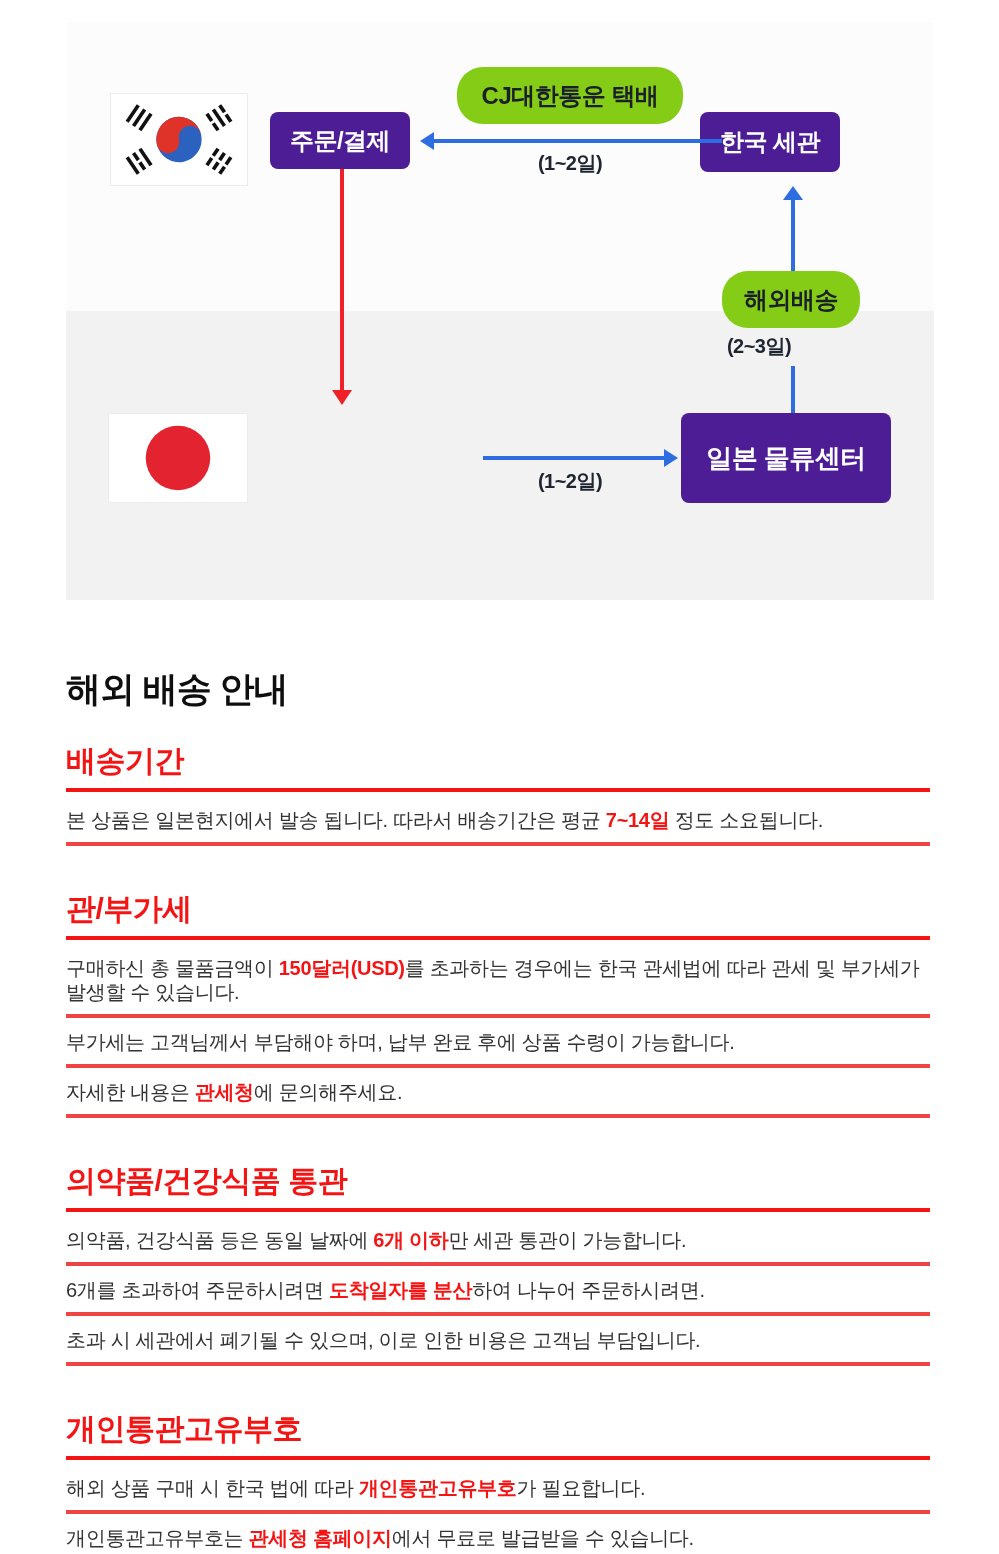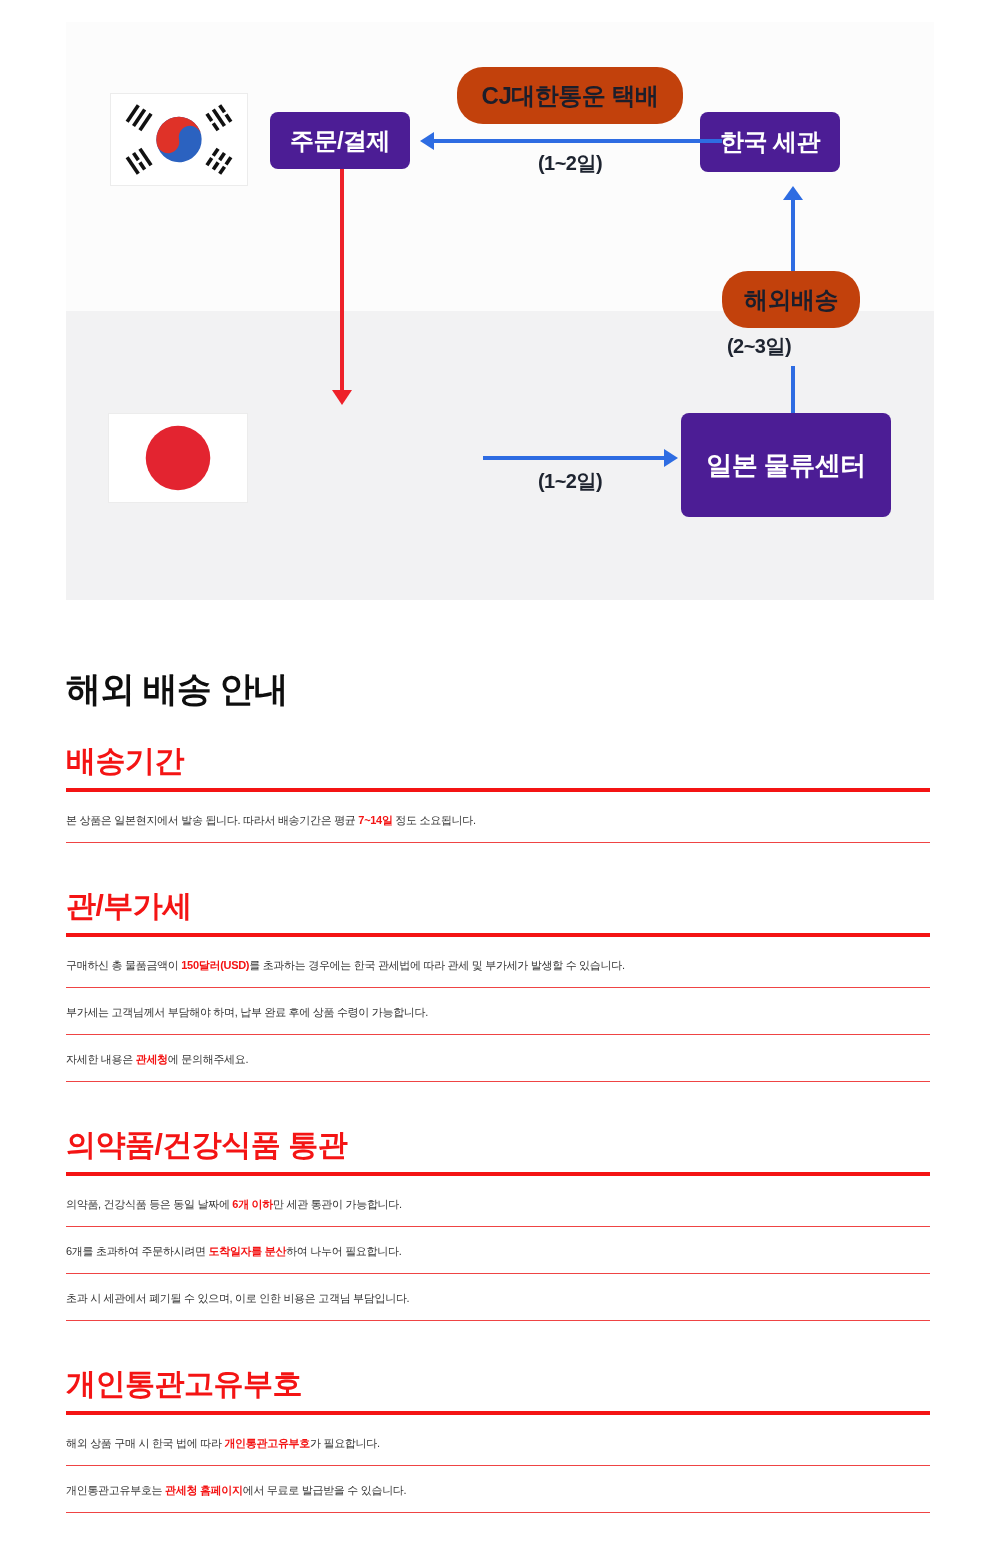--- a/index.html
+++ b/index.html
@@ -32,28 +32,28 @@
   }
   .flag svg { display:block; width:100%; height:100%; }
   .flag-kr { left:110px; top:93px; width:138px; height:93px; }
   .flag-jp { left:108px; top:413px; width:140px; height:90px; }
 
   .node {
     position:absolute; display:flex; align-items:center; justify-content:center;
     text-align:center; border-radius:8px; font-weight:700; letter-spacing:-0.5px;
   }
   .node-navy { background:#4c1d95; color:#ffffff; }
-  .node-gray { background:#c2410c; color:#1b1e2b;border-radius:26px; }
+  .node-gray { background:#84cc16; color:#1b1e2b;border-radius:26px; }
 
   .node-order    { left:270px; top:112px; width:140px; height:57px; font-size:24px; }
   .node-courier  { left:457px; top:67px;  width:226px; height:57px; font-size:24px; font-weight:600; }
   .node-customs  { left:700px; top:112px; width:140px; height:60px; font-size:24px; }
   .node-overseas { left:722px; top:271px; width:138px; height:57px; font-size:24px; font-weight:600; }
   .node-prep     { left:271px; top:411px; width:212px; height:92px; font-size:24px; line-height:31px; }
-  .node-center   { left:681px; top:413px; width:210px; height:104px; font-size:26px; }
+  .node-center   { left:681px; top:413px; width:210px; height:90px; font-size:26px; }
 
   .dur {
     position:absolute; width:160px; text-align:center;
     font-size:20px; font-weight:600; color:#1e2430; letter-spacing:-0.5px;
   }
   .dur-top    { left:490px; top:150px; }
   .dur-mid    { left:679px; top:333px; }
   .dur-bottom { left:490px; top:468px; }
 
   .line { position:absolute; }
@@ -99,24 +99,24 @@
   }
   .section { margin-top:45px; }
   .section.first { margin-top:33px; }
   .section-title {
     font-size:30px; line-height:36px; font-weight:700;
     color:#f41414; letter-spacing:-0.5px;
     margin-bottom:9px;
   }
   .red-rule { height:4px; background:#f41414; margin-bottom:4px; }
   .p-row {
-    font-size:11px; line-height:24px; color:#333;
+    font-size:20px; line-height:24px; color:#333;
     letter-spacing:-0.3px;
     padding:12px 0 10px;
-    border-bottom:1px solid #ef4444;
+    border-bottom:4px solid #ef4444;
   }
   .hl { color:#f41414; font-weight:700; }
 </style>
 </head>
 <body>
 
 <div class="page">
 
   <div class="panel-top"></div>
   <div class="panel-bottom"></div>
@@ -218,21 +218,21 @@
       </p>
     </div>
 
     <div class="section">
       <h2 class="section-title">의약품/건강식품 통관</h2>
       <div class="red-rule"></div>
       <p class="p-row">
         <span>의약품, 건강식품 등은 동일 날짜에 </span><span class="hl">6개 이하</span><span>만 세관 통관이 가능합니다.</span>
       </p>
       <p class="p-row">
-        <span>6개를 초과하여 주문하시려면 </span><span class="hl">도착일자를 분산</span><span>하여 나누어 필요합니다.</span>
+        <span>6개를 초과하여 주문하시려면 </span><span class="hl">도착일자를 분산</span><span>하여 나누어 주문하시려면.</span>
       </p>
       <p class="p-row">
         <span>초과 시 세관에서 폐기될 수 있으며, 이로 인한 비용은 고객님 부담입니다.</span>
       </p>
     </div>
 
     <div class="section">
       <h2 class="section-title">개인통관고유부호</h2>
       <div class="red-rule"></div>
       <p class="p-row">

